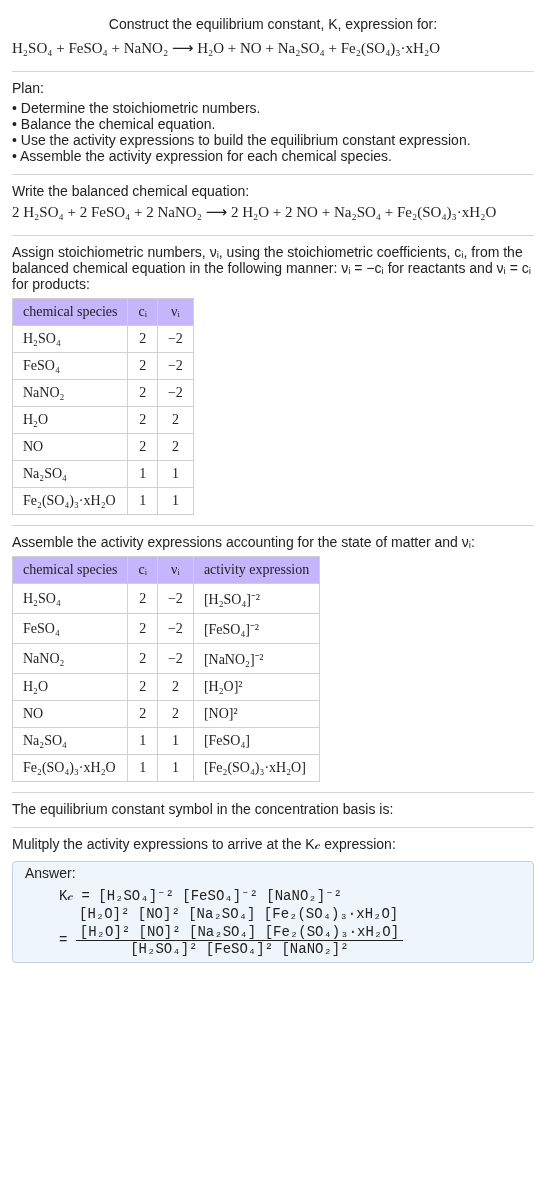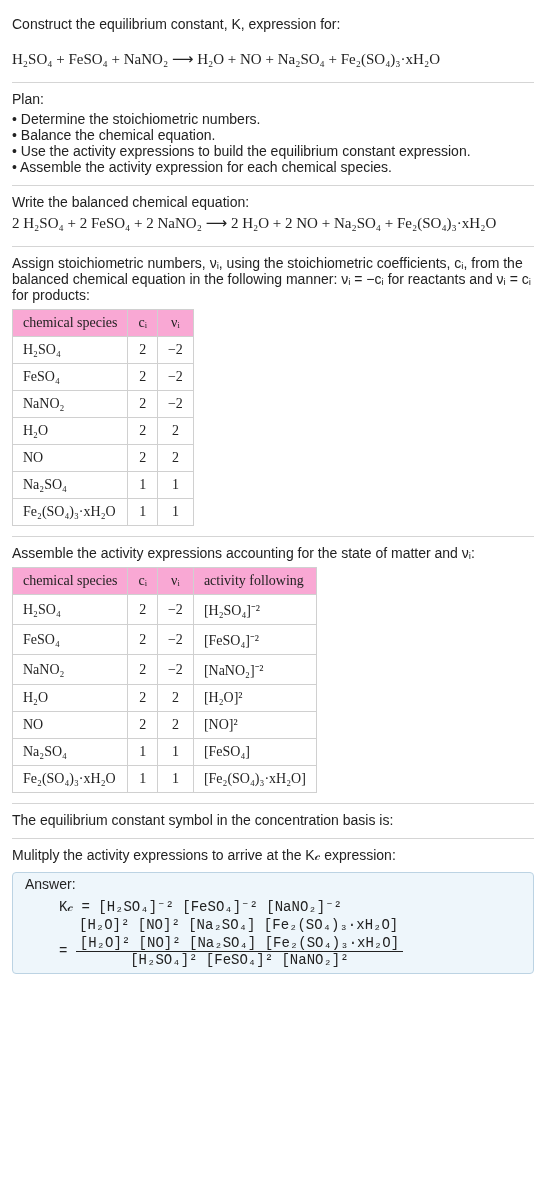--- a/index.html
+++ b/index.html
@@ -10,21 +10,21 @@
     color: #222;
     background: #fff;
     width: 546px;
     box-sizing: border-box;
   }
   .section {
     padding: 8px 0 10px 0;
     border-bottom: 1px solid #d5d5d5;
   }
   .section.noborder { border-bottom: none; }
-  .prompt-line { margin-bottom: 18px; }
+  .prompt-line { margin-bottom: 7px; text-align: center; }
   .equation {
     font-family: "Cambria Math", "Times New Roman", serif;
     font-size: 15px;
     margin: 4px 0;
   }
   .plan ul { margin: 4px 0 0 0; padding-left: 0; list-style: none; }
   .plan li::before { content: "• "; }
   table {
     border-collapse: collapse;
     margin-top: 6px;
@@ -32,21 +32,21 @@
   th, td {
     border: 1px solid #d0d0d0;
     padding: 5px 10px;
     text-align: left;
     font-family: "Cambria Math", "Times New Roman", serif;
     font-size: 14px;
     white-space: nowrap;
   }
   th {
     font-weight: normal;
-    background: #f9a8d4;
+    background: #c4b5fd;
   }
   .numcol { text-align: center; }
   .answer-box {
     background: #eef6fb;
     border: 1px solid #bcd3e3;
     border-radius: 4px;
     padding: 3px 12px;
     margin-top: 8px;
     font-family: "Cambria Math", "Times New Roman", serif;
   }
@@ -138,21 +138,21 @@
 </div>
 
 <div class="section">
   <div>Assemble the activity expressions accounting for the state of matter and νᵢ:</div>
   <table>
     <tbody>
         <tr>
       <th>chemical species</th>
       <th class="numcol">cᵢ</th>
       <th class="numcol">νᵢ</th>
-      <th>activity following</th>
+      <th>activity expression</th>
     </tr>
     <tr>
           <td>H₂SO₄</td>
           <td class="numcol">2</td>
           <td class="numcol">−2</td>
           <td>[H₂SO₄]⁻²</td>
         </tr>
     <tr>
           <td>FeSO₄</td>
           <td class="numcol">2</td>

